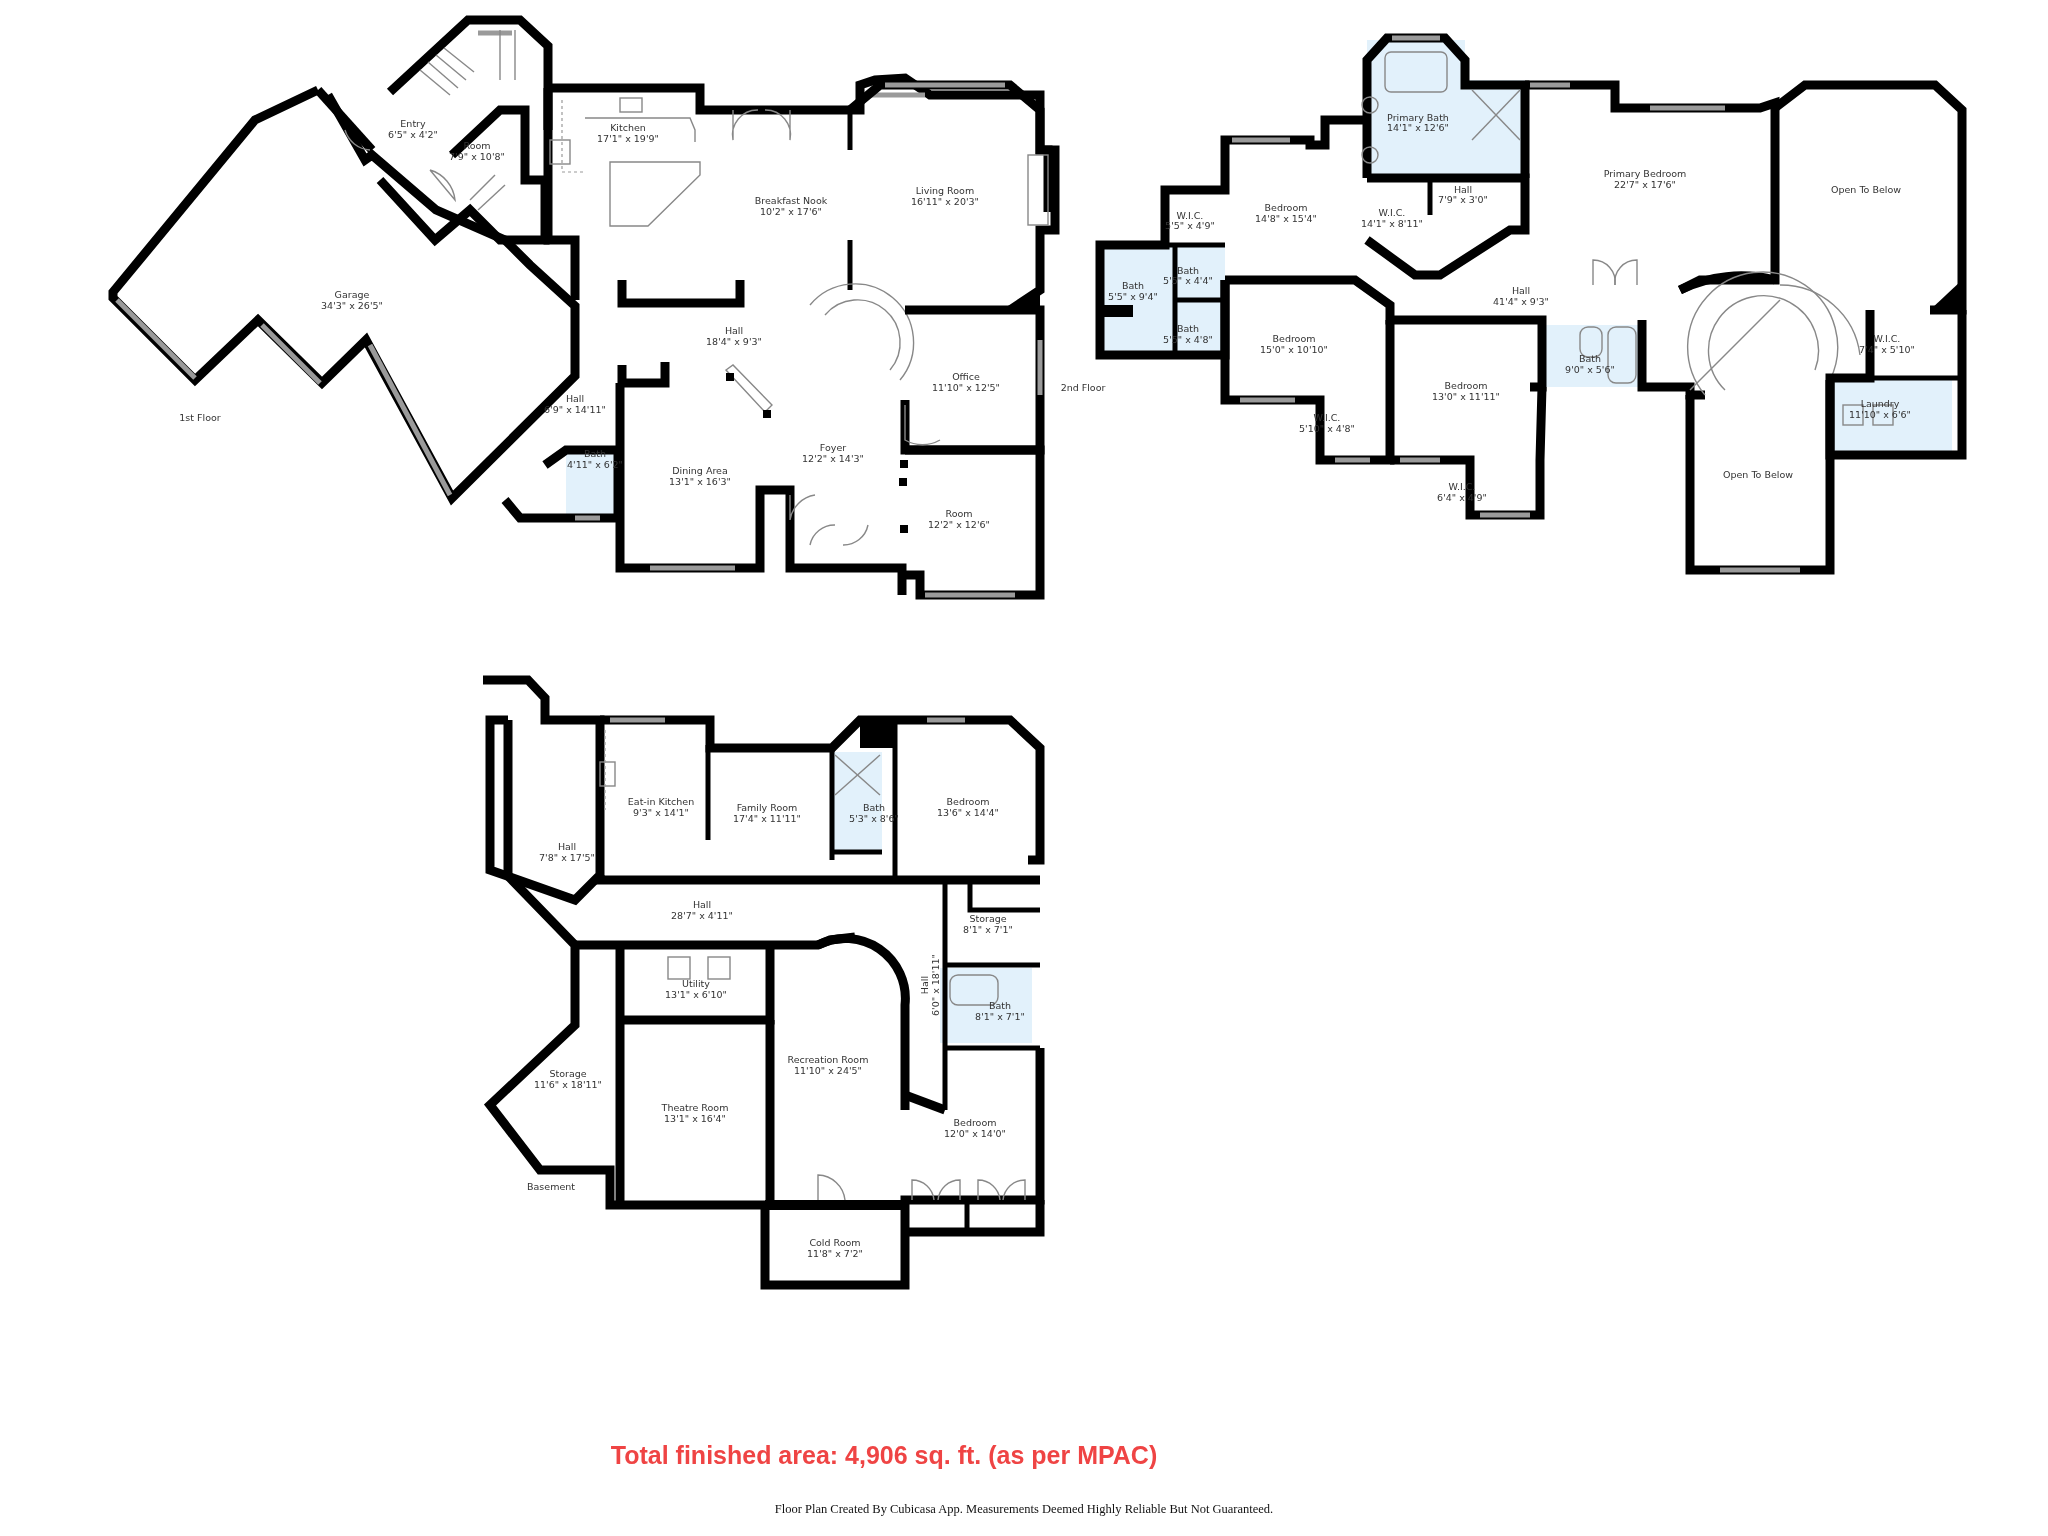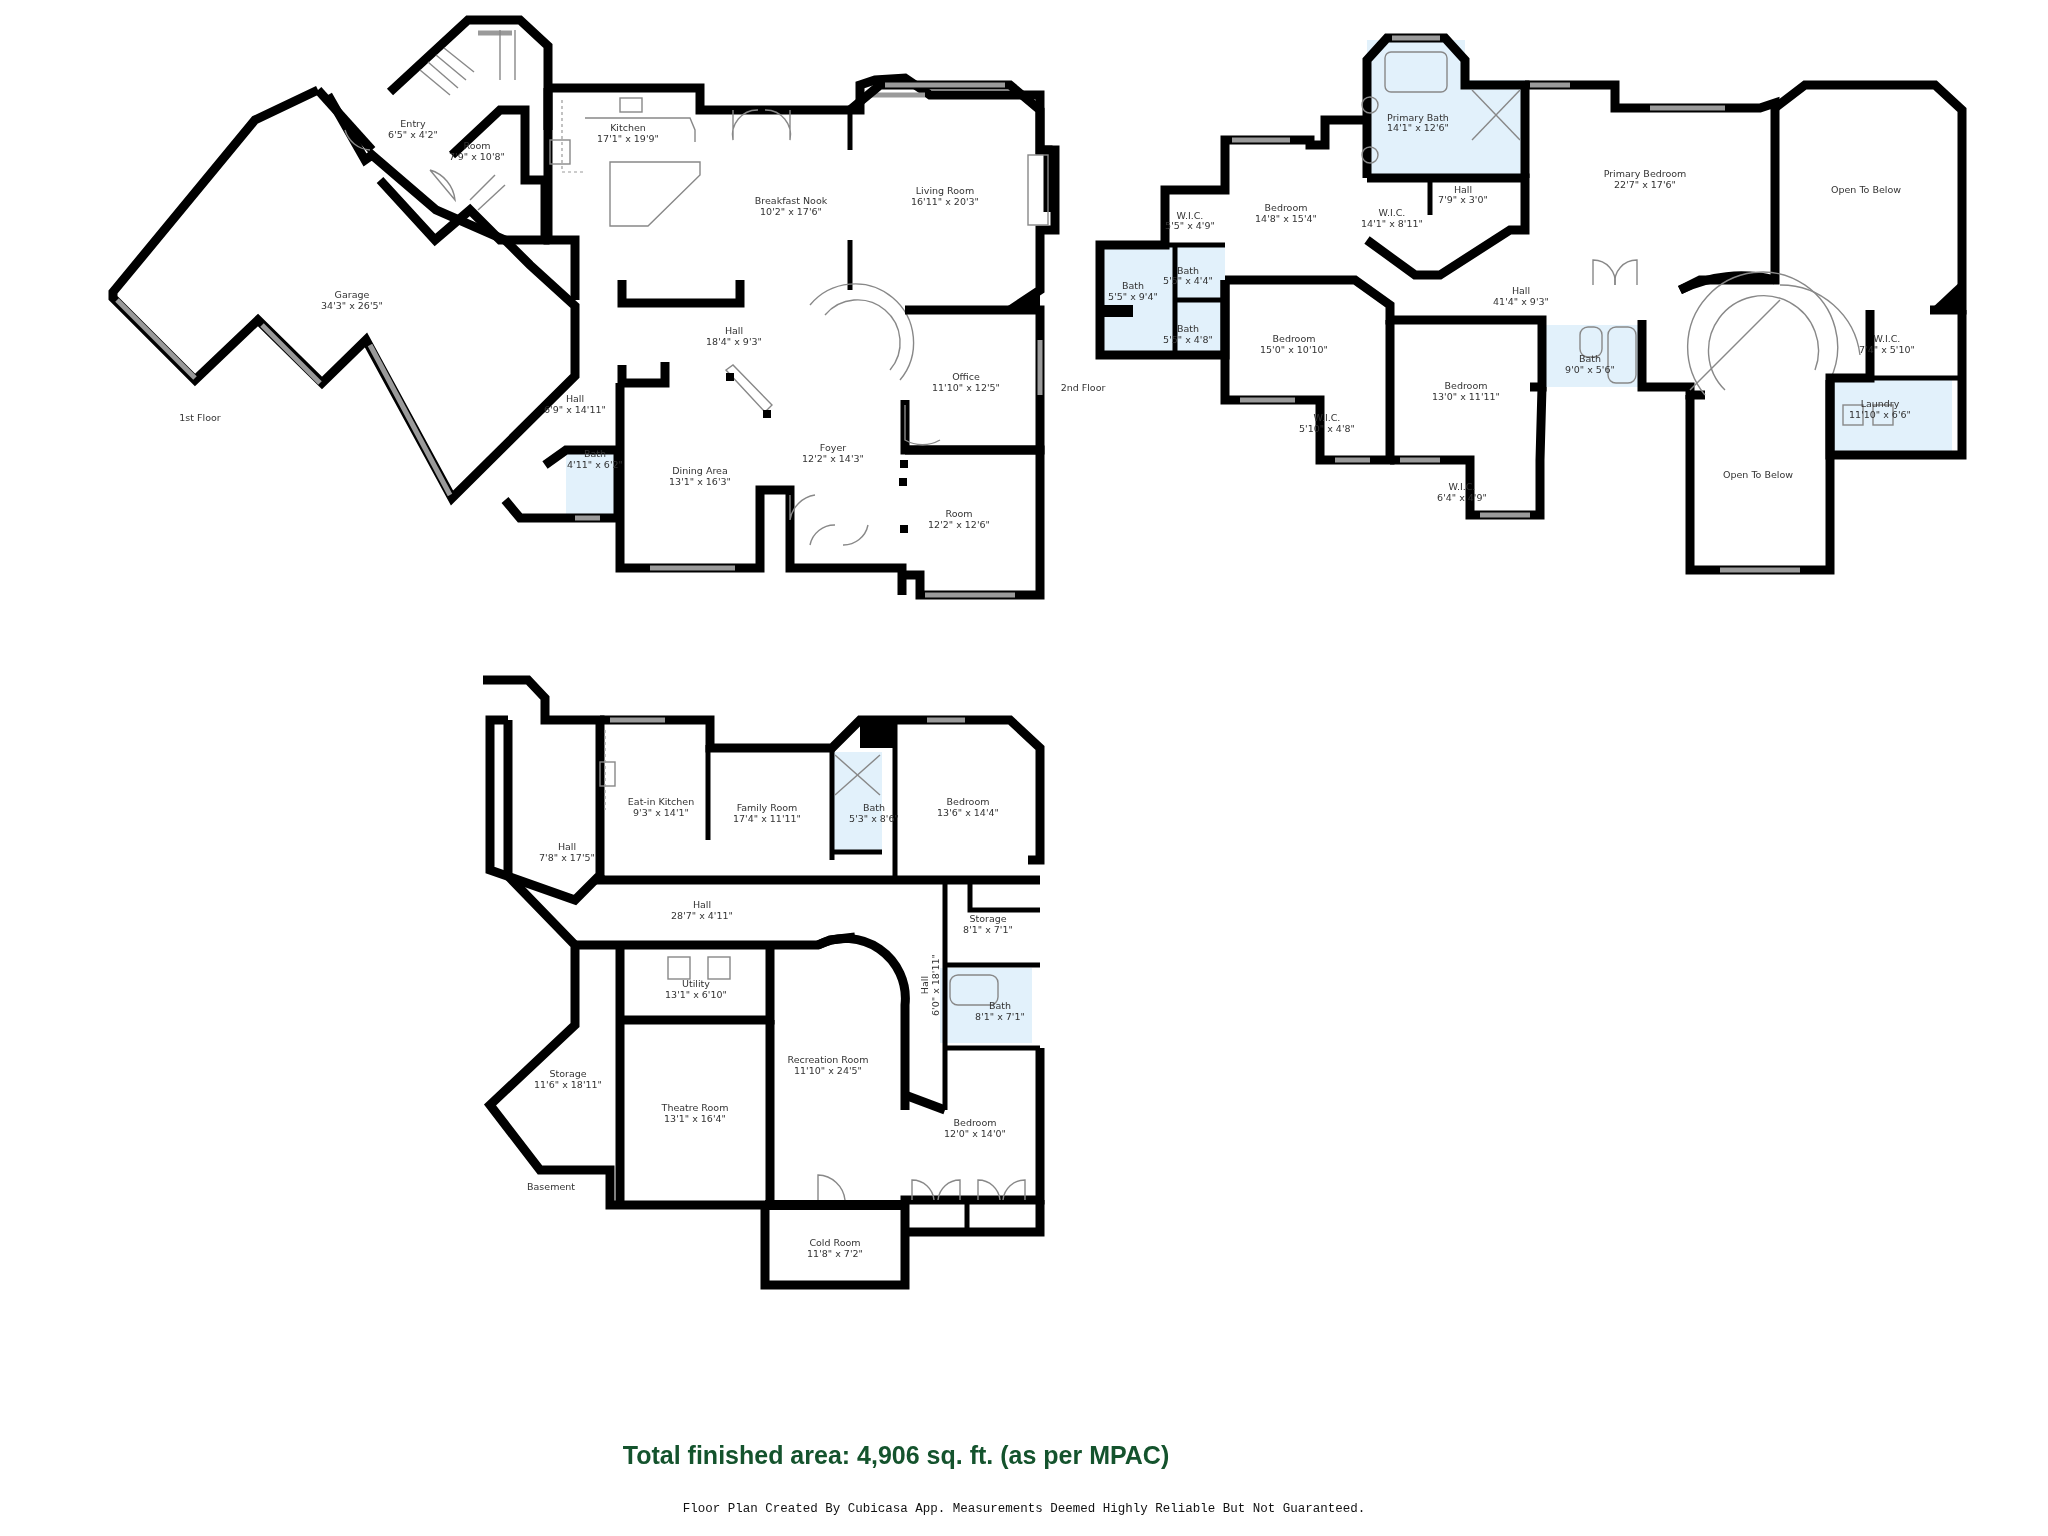--- a/index.html
+++ b/index.html
@@ -8,22 +8,22 @@
   .wall { fill:none; stroke:#000; stroke-width:9; stroke-linejoin:miter; }
   .wall-thin { fill:none; stroke:#000; stroke-width:5; }
   .win { stroke:#9a9a9a; stroke-width:5; fill:none; }
   .door { fill:none; stroke:#888; stroke-width:1.4; }
   .fixture { fill:none; stroke:#888; stroke-width:1.4; }
   .dash { fill:none; stroke:#999; stroke-width:1.2; stroke-dasharray:3 3; }
   .wet { fill:#e2f1fb; stroke:none; }
   .solid { fill:#000; }
   .lbl { font-family:"DejaVu Sans", sans-serif; font-size:9.5px; fill:#333; text-anchor:middle; }
   .floor-lbl { font-family:"DejaVu Sans", sans-serif; font-size:9.5px; fill:#333; text-anchor:middle; }
-  .total { position:absolute; left:12px; width:1768px; top:1441px; text-align:center; font-family:"Liberation Sans", sans-serif; font-weight:bold; font-size:25px; color:#14532d; }
-  .disclaimer { position:absolute; left:0; width:2048px; top:1502px; text-align:center; font-family:Liberation Mono, monospace; font-size:12.5px; color:#111; }
+  .total { position:absolute; left:0; width:1768px; top:1441px; text-align:center; font-family:"Liberation Sans", sans-serif; font-weight:bold; font-size:25px; color:#ef4444; }
+  .disclaimer { position:absolute; left:0; width:2048px; top:1502px; text-align:center; font-family:Liberation Serif, serif; font-size:12.5px; color:#111; }
 </style>
 </head>
 <body>
 
 <svg class="plan" viewBox="0 0 2048 1536" xmlns="http://www.w3.org/2000/svg">
 
   <g>
 
     <rect class="wet" x="566" y="450" width="52" height="66"></rect>
 

